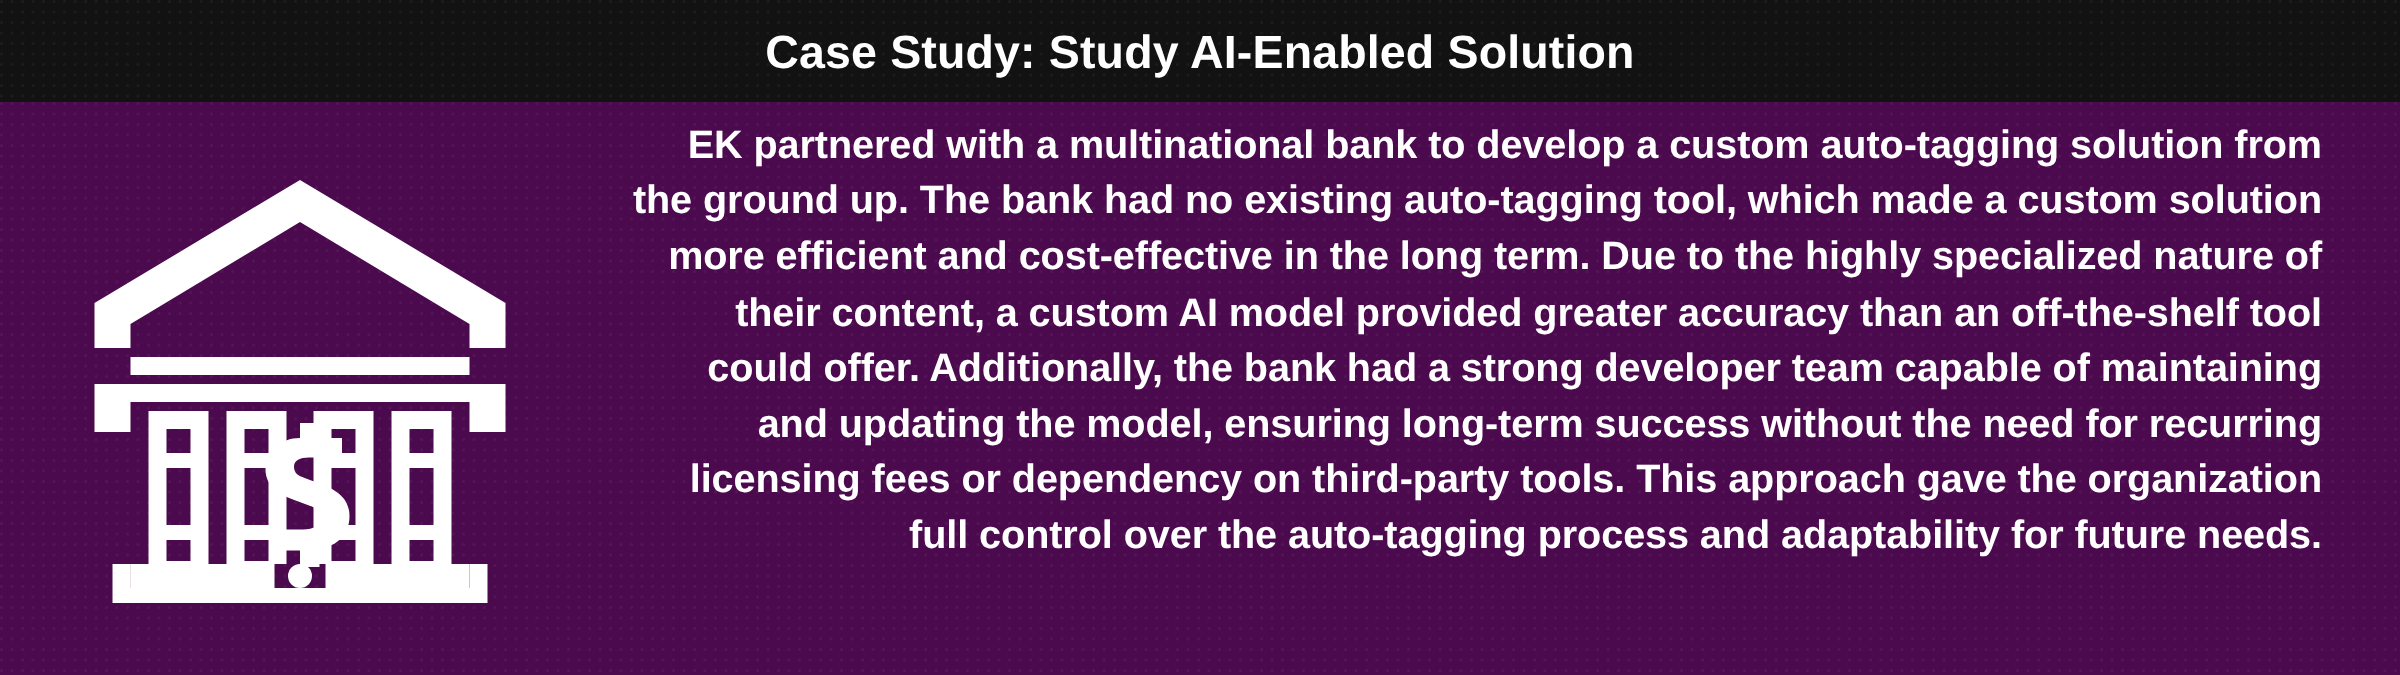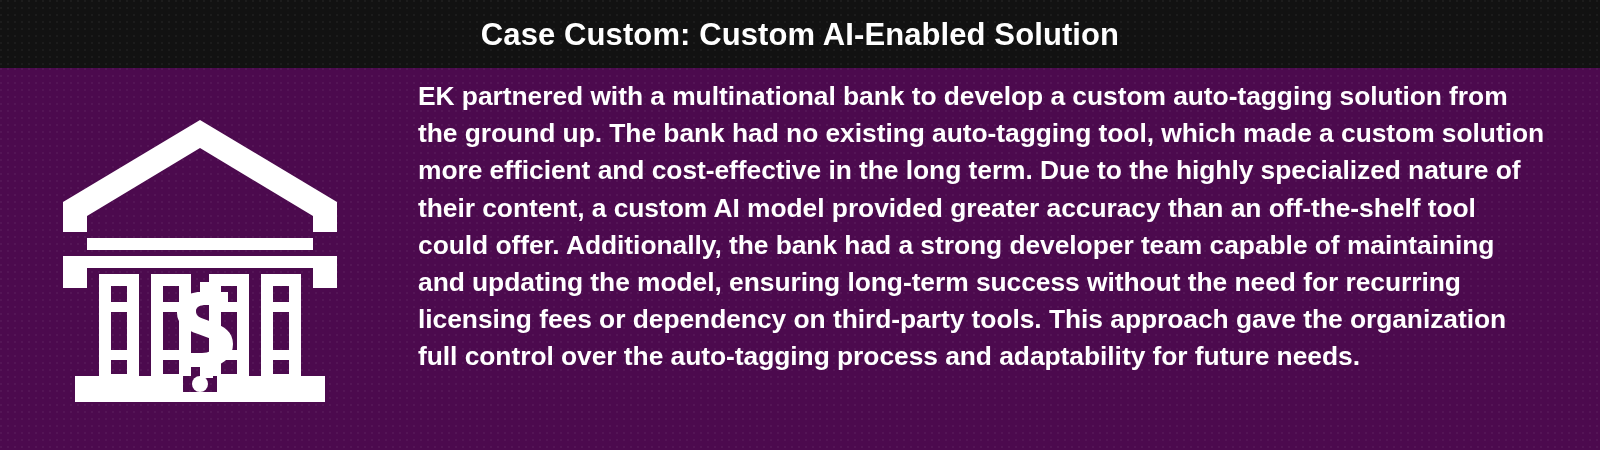--- a/index.html
+++ b/index.html
@@ -87,30 +87,30 @@
     box-sizing: border-box;
   }
   .body-text {
     color: #ffffff;
     font-size: 26.4px;
     font-weight: bold;
     line-height: 37.2px;
     letter-spacing: -0.05px;
     margin: 0;
     font-family: "Liberation Sans", sans-serif;
-    text-align: left;
+    text-align: right;
   }
 </style>
 </head>
 <body>
 
 <div id="case-study-card">
 
   <div class="header-bar">
-    <div class="header-title">Case Custom: Custom AI-Enabled Solution</div>
+    <div class="header-title">Case Study: Study AI-Enabled Solution</div>
   </div>
 
   <div class="body-panel"></div>
 
   <div class="icon-col">
     <svg class="bank-icon" viewBox="0 0 278 286" aria-hidden="true">
       <g fill="#ffffff">
 
         <path d="M139 4 L276 86 L276 116 L252 116 L252 100 L139 32 L26 100 L26 116 L2 116 L2 86 Z"></path>
 

